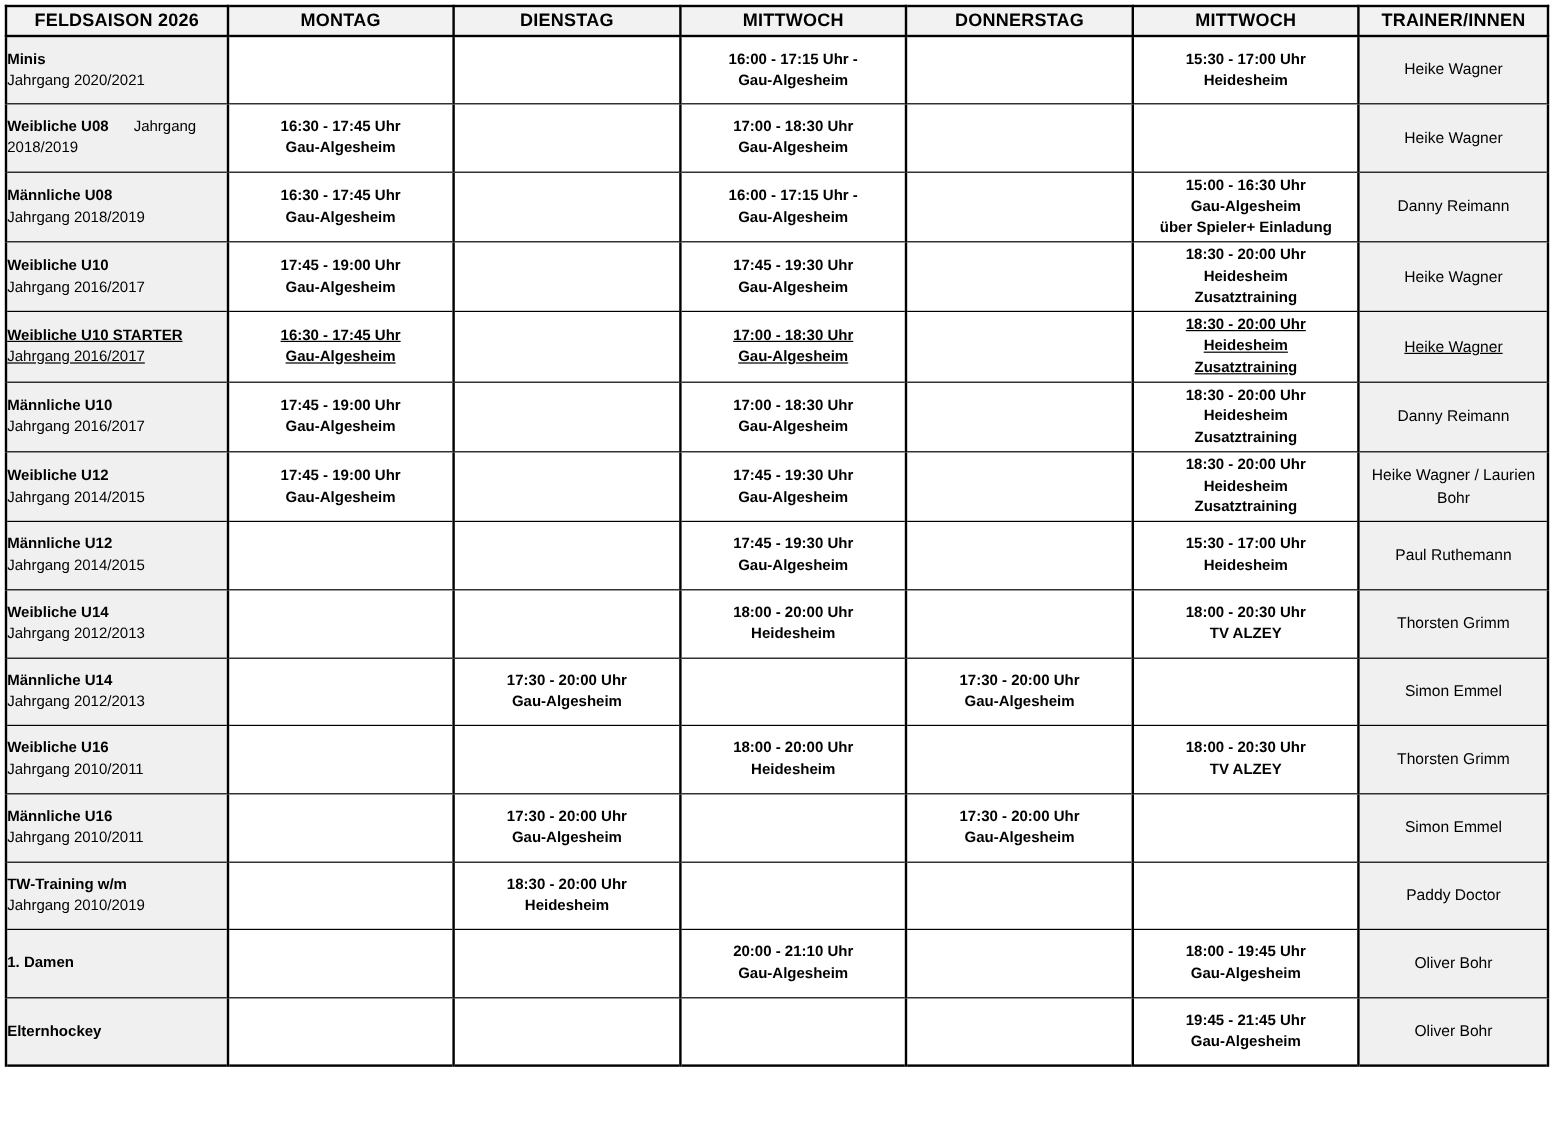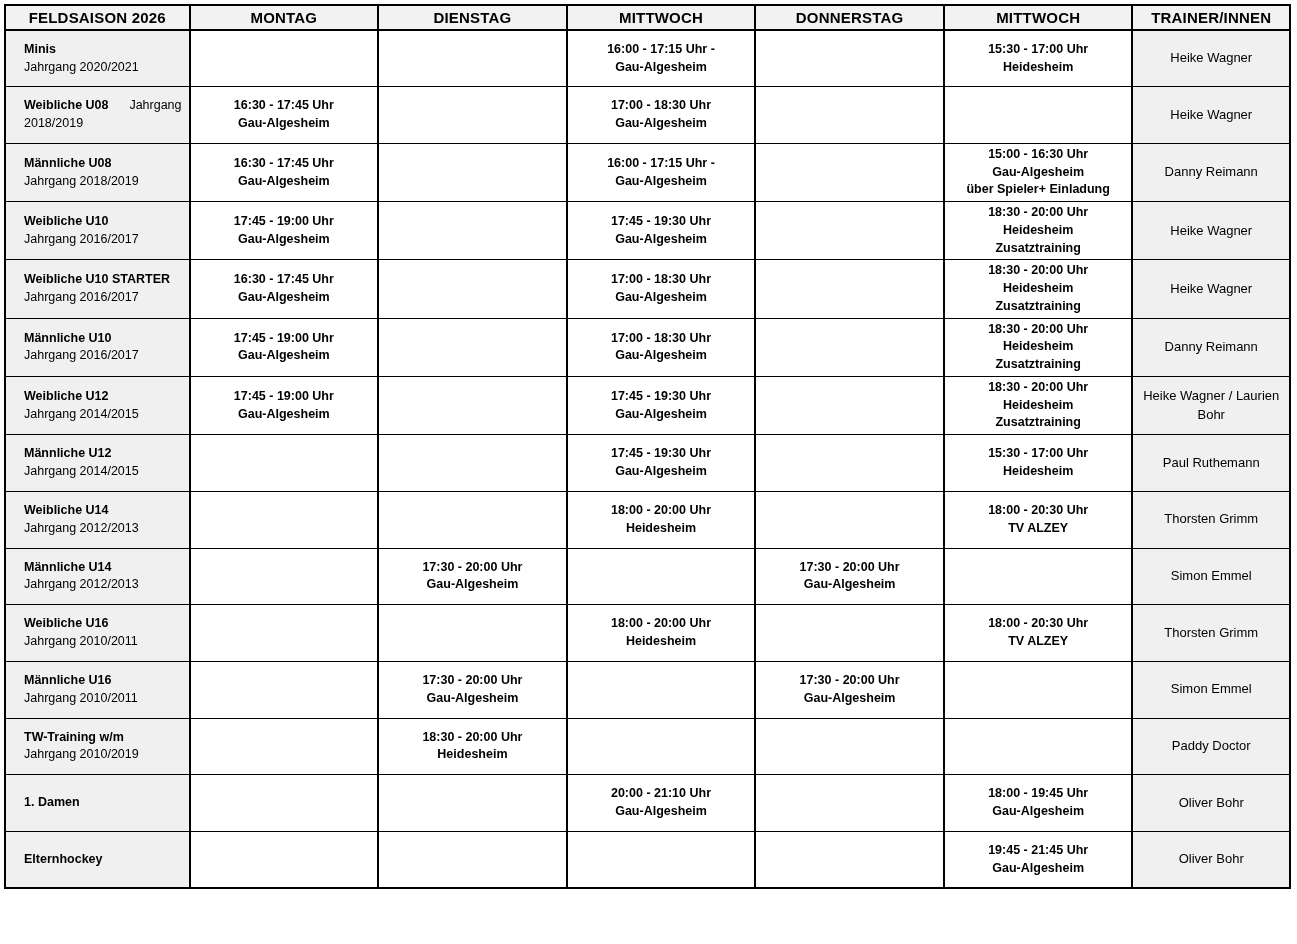--- a/index.html
+++ b/index.html
@@ -57,21 +57,21 @@
     box-sizing: border-box;
     vertical-align: middle;
     line-height: 1.42;
   }
   tbody tr td.group-cell {
     background: #f0f0f0;
     text-align: left;
     vertical-align: middle;
     border-left-width: 2px;
     border-right-width: 2px;
-    padding-left: 18px;
+    padding-left: 0;
     padding-right: 3px;
   }
   tbody tr td.slot-cell {
     text-align: center;
     font-weight: bold;
     background: #ffffff;
   }
   tbody tr td.trainer-cell {
     background: #f0f0f0;
     text-align: center;
@@ -180,21 +180,21 @@
             <span class="slot-line">Gau-Algesheim</span>
           </td>
           <td class="slot-cell"></td>
           <td class="slot-cell">
             <span class="slot-line">18:30 - 20:00 Uhr</span>
             <span class="slot-line">Heidesheim</span>
             <span class="slot-note">Zusatztraining</span>
           </td>
           <td class="trainer-cell"><span>Heike Wagner</span></td>
         </tr>
-        <tr style="height: 56.6875px;">
+        <tr style="height: 56.6875px; text-decoration: underline;">
           <td class="group-cell"><span class="group-name">Weibliche U10  STARTER</span><br><span class="group-year">Jahrgang 2016/2017</span></td>
           <td class="slot-cell">
             <span class="slot-line">16:30 - 17:45 Uhr</span>
             <span class="slot-line">Gau-Algesheim</span>
           </td>
           <td class="slot-cell"></td>
           <td class="slot-cell">
             <span class="slot-line">17:00 - 18:30 Uhr</span>
             <span class="slot-line">Gau-Algesheim</span>
           </td>

